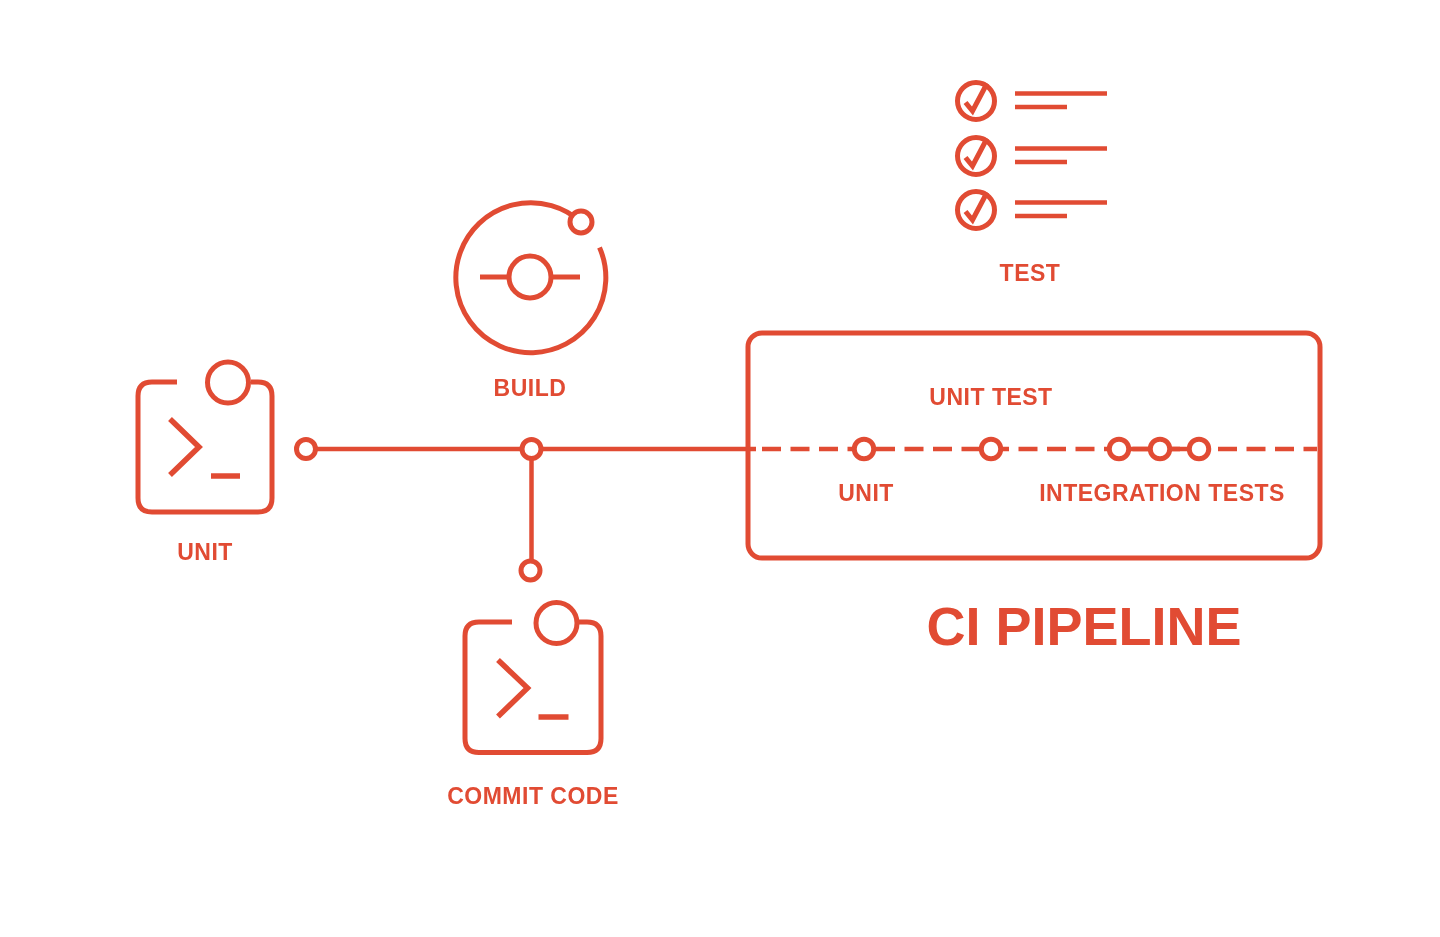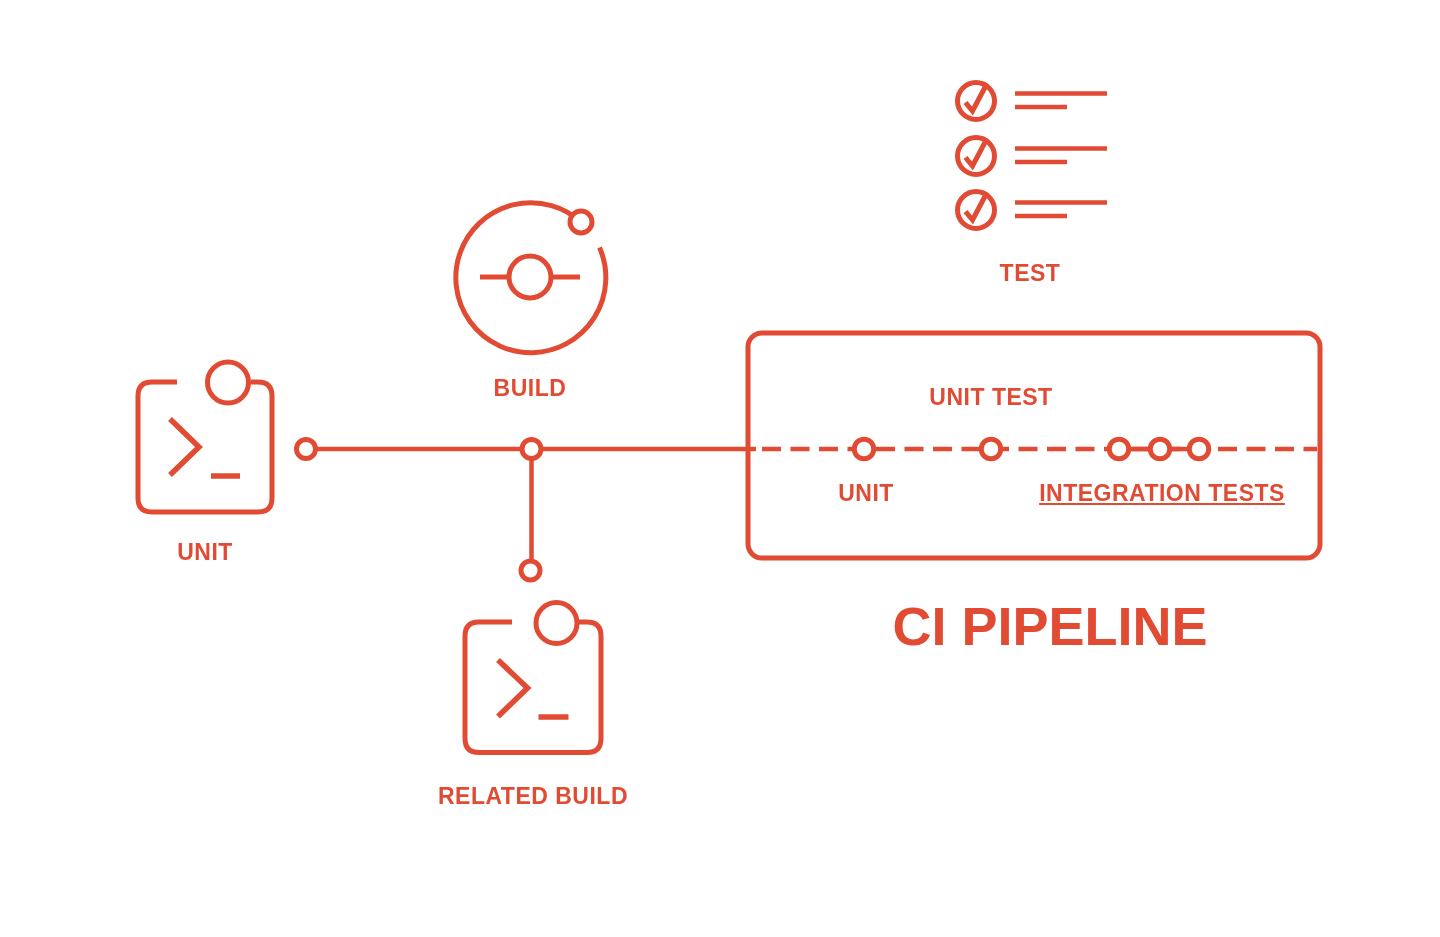--- a/index.html
+++ b/index.html
@@ -96,25 +96,25 @@
       <circle class="node" cx="1119" cy="449" r="9.75"></circle>
       <circle class="node" cx="1160" cy="449" r="9.75"></circle>
       <circle class="node" cx="1199" cy="449" r="9.75"></circle>
     </g>
   </svg>
 
   <div class="label" style="left:205px;  top:541px;">UNIT</div>
 
   <div class="label" style="left:530px;  top:377px;">BUILD</div>
 
-  <div class="label" style="left:533px;  top:785px;">RELATED BUILD</div>
+  <div class="label" style="left:533px;  top:785px;">COMMIT CODE</div>
 
   <div class="label" style="left:1030px; top:262px;">TEST</div>
 
   <div class="label" style="left:991px;  top:386px;text-align:right;">UNIT TEST</div>
 
   <div class="label" style="left:866px;  top:482px;">UNIT</div>
 
-  <div class="label" style="left:1162px; top:482px;text-decoration:underline;">INTEGRATION TESTS</div>
+  <div class="label" style="left:1162px; top:482px;">INTEGRATION TESTS</div>
 
-  <div class="label label--title" style="left:1050px; top:599px;">CI PIPELINE</div>
+  <div class="label label--title" style="left:1084px; top:599px;">CI PIPELINE</div>
 
 </div>
 
 </body></html>

